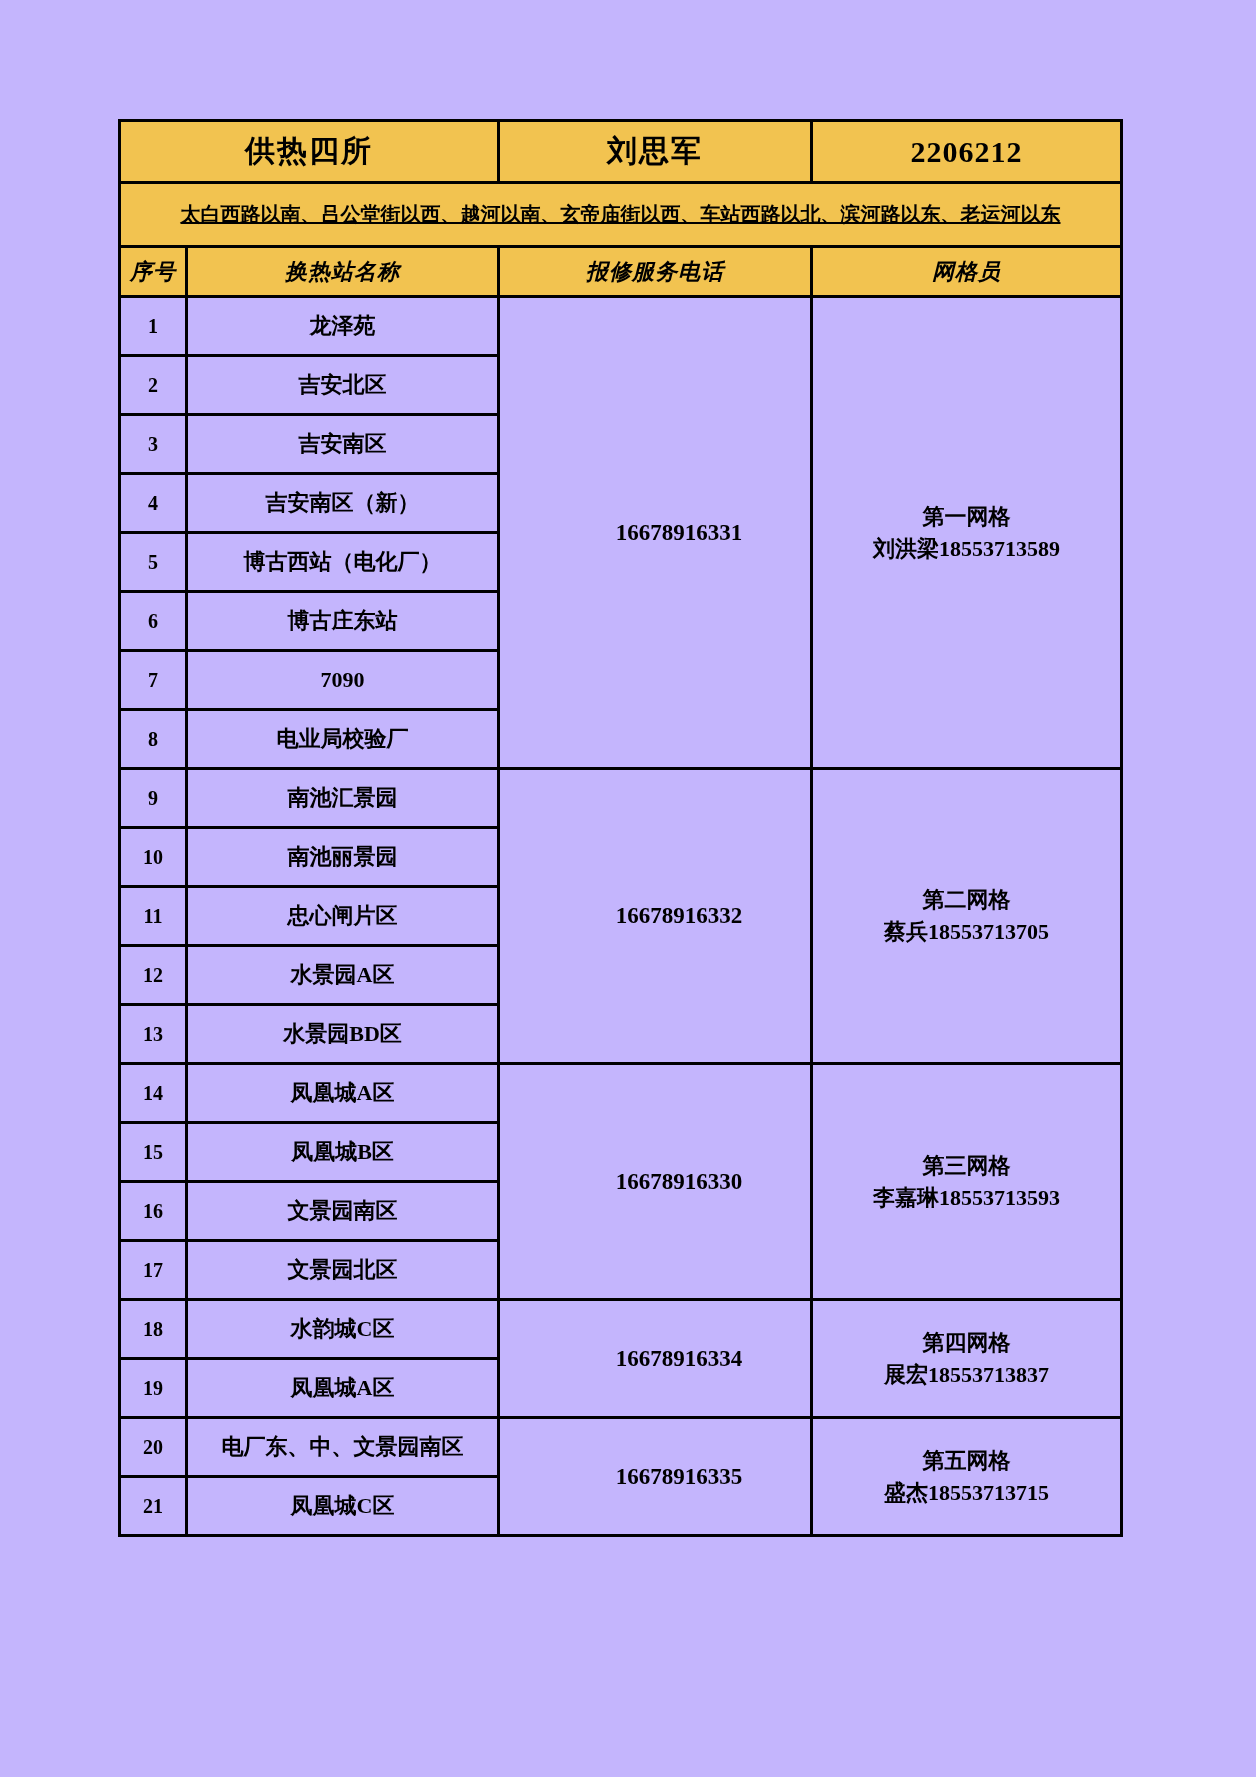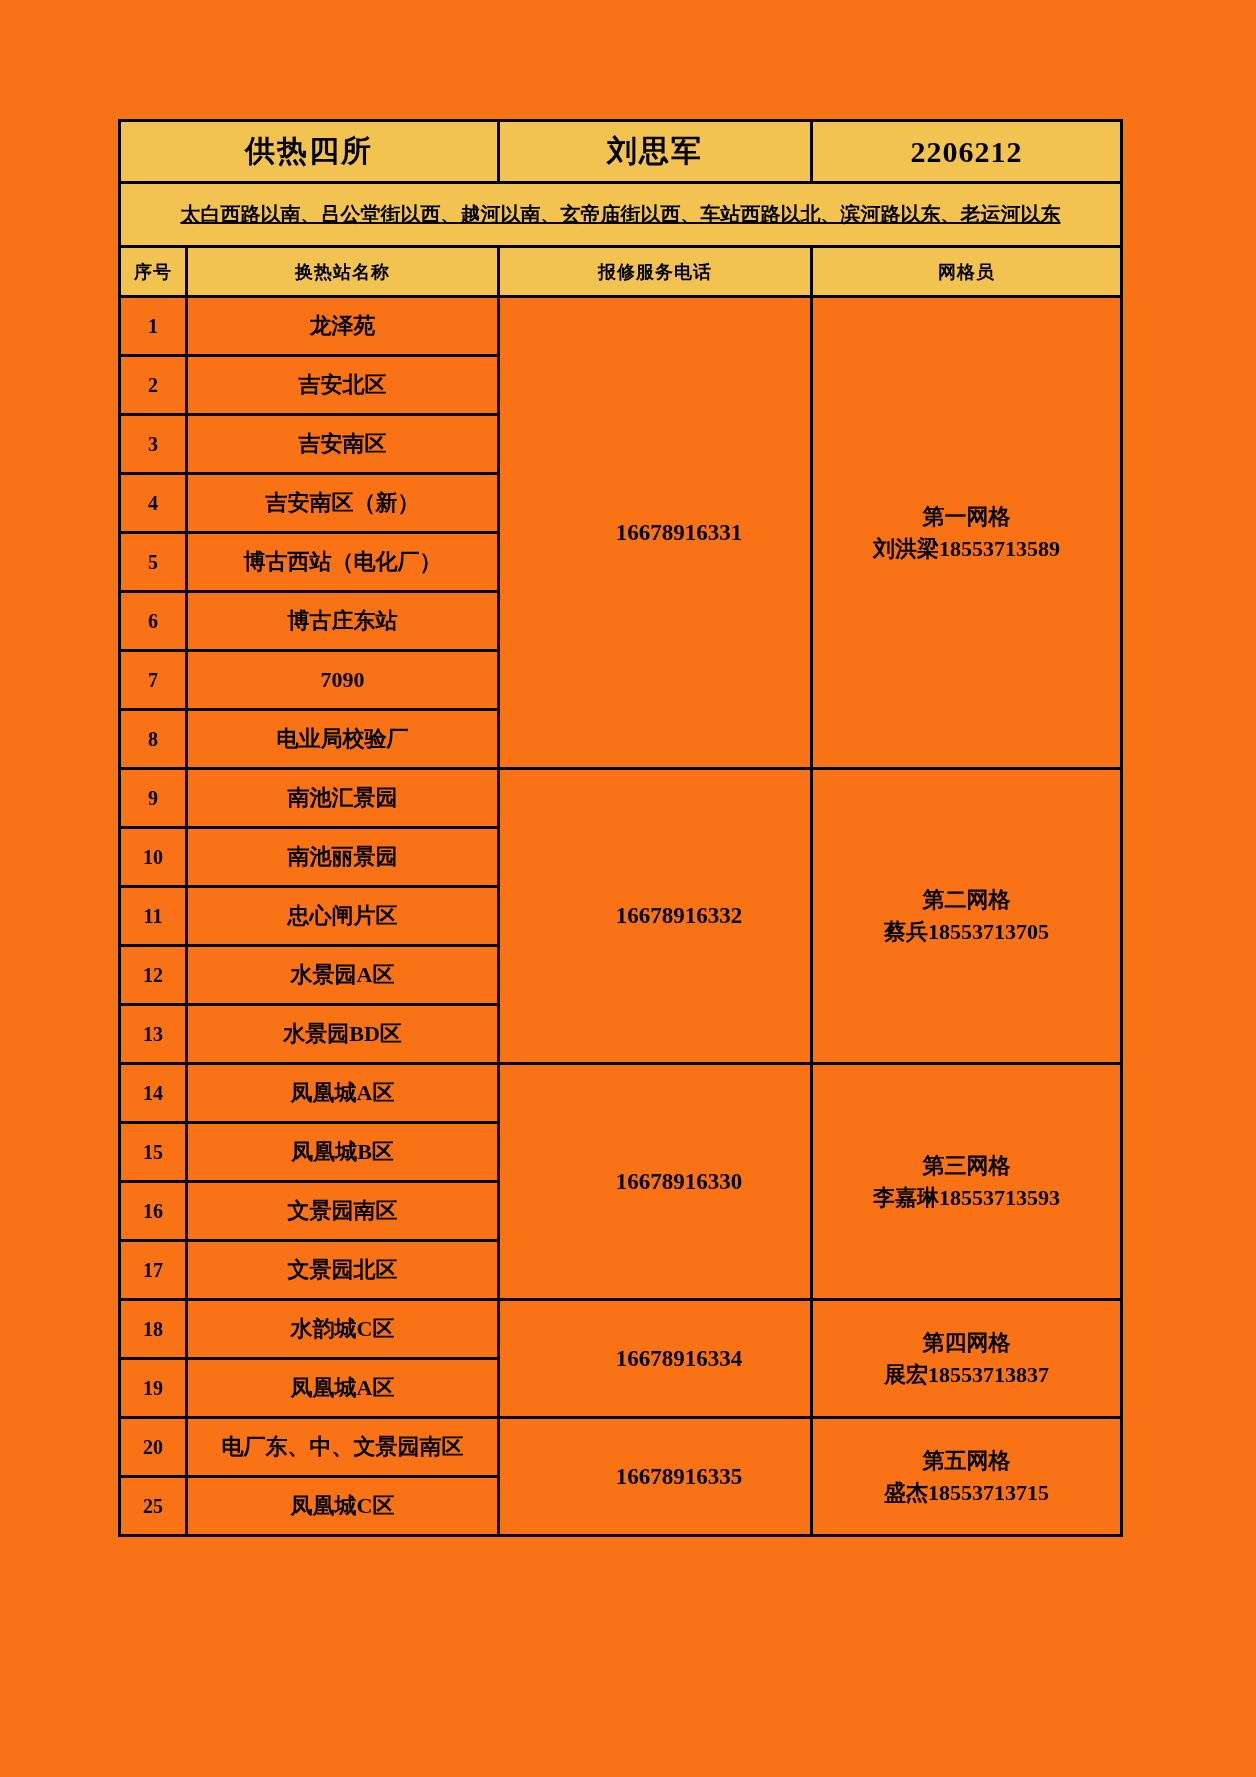--- a/index.html
+++ b/index.html
@@ -1,20 +1,20 @@
 <!DOCTYPE html>
 <html><head>
 <meta charset="utf-8">
 <style>
   * { margin:0; padding:0; box-sizing:border-box; }
   html,body { background:#ffffff; }
   .page {
     position:relative;
     width:1256px; height:1777px;
-    background:#f97316;
+    background:#c4b5fd;
     font-family:"Liberation Serif","DejaVu Serif",serif;
     color:#000000;
     overflow:hidden;
   }
   table.station-table {
     position:absolute; left:118px; top:119px;
     width:1002px;
     border-collapse:collapse;
     table-layout:fixed;
   }
@@ -22,21 +22,21 @@
     border:3px solid #000000;
     text-align:center;
     vertical-align:middle;
     font-weight:bold;
     overflow:hidden;
   }
   .hdr-bg { background:#F2C350; }
   .title-cell   { font-size:30px; height:62px; letter-spacing:2px; }
   .code-cell    { font-size:30px; height:62px; letter-spacing:1px; }
   .area-cell    { font-size:20px; height:64px;text-decoration:underline; }
-  .col-head     { font-size:18px; height:50px; letter-spacing:1px; }
+  .col-head     { font-size:22px; height:50px; letter-spacing:1px;font-style:italic; }
   .row-idx      { font-size:20px; height:59px; }
   .row-name     { font-size:22px; }
   .row-phone    { font-size:23px;padding-left:48px; }
   .row-grid     { font-size:22px; line-height:1.45; }
 </style>
 </head>
 <body>
 
 <div class="page">
   <table class="station-table">
@@ -161,18 +161,18 @@
         <tr>
           <td class="row-idx">20</td>
           <td class="row-name">电厂东、中、文景园南区</td>
           <td class="row-phone" rowspan="2">16678916335</td>
           <td class="row-grid" rowspan="2">
             <div>第五网格</div>
             <div>盛杰18553713715</div>
           </td>
         </tr>
         <tr>
-          <td class="row-idx">25</td>
+          <td class="row-idx">21</td>
           <td class="row-name">凤凰城C区</td>
         </tr>
       </tbody>
   </table>
 </div>
 
 </body></html>

